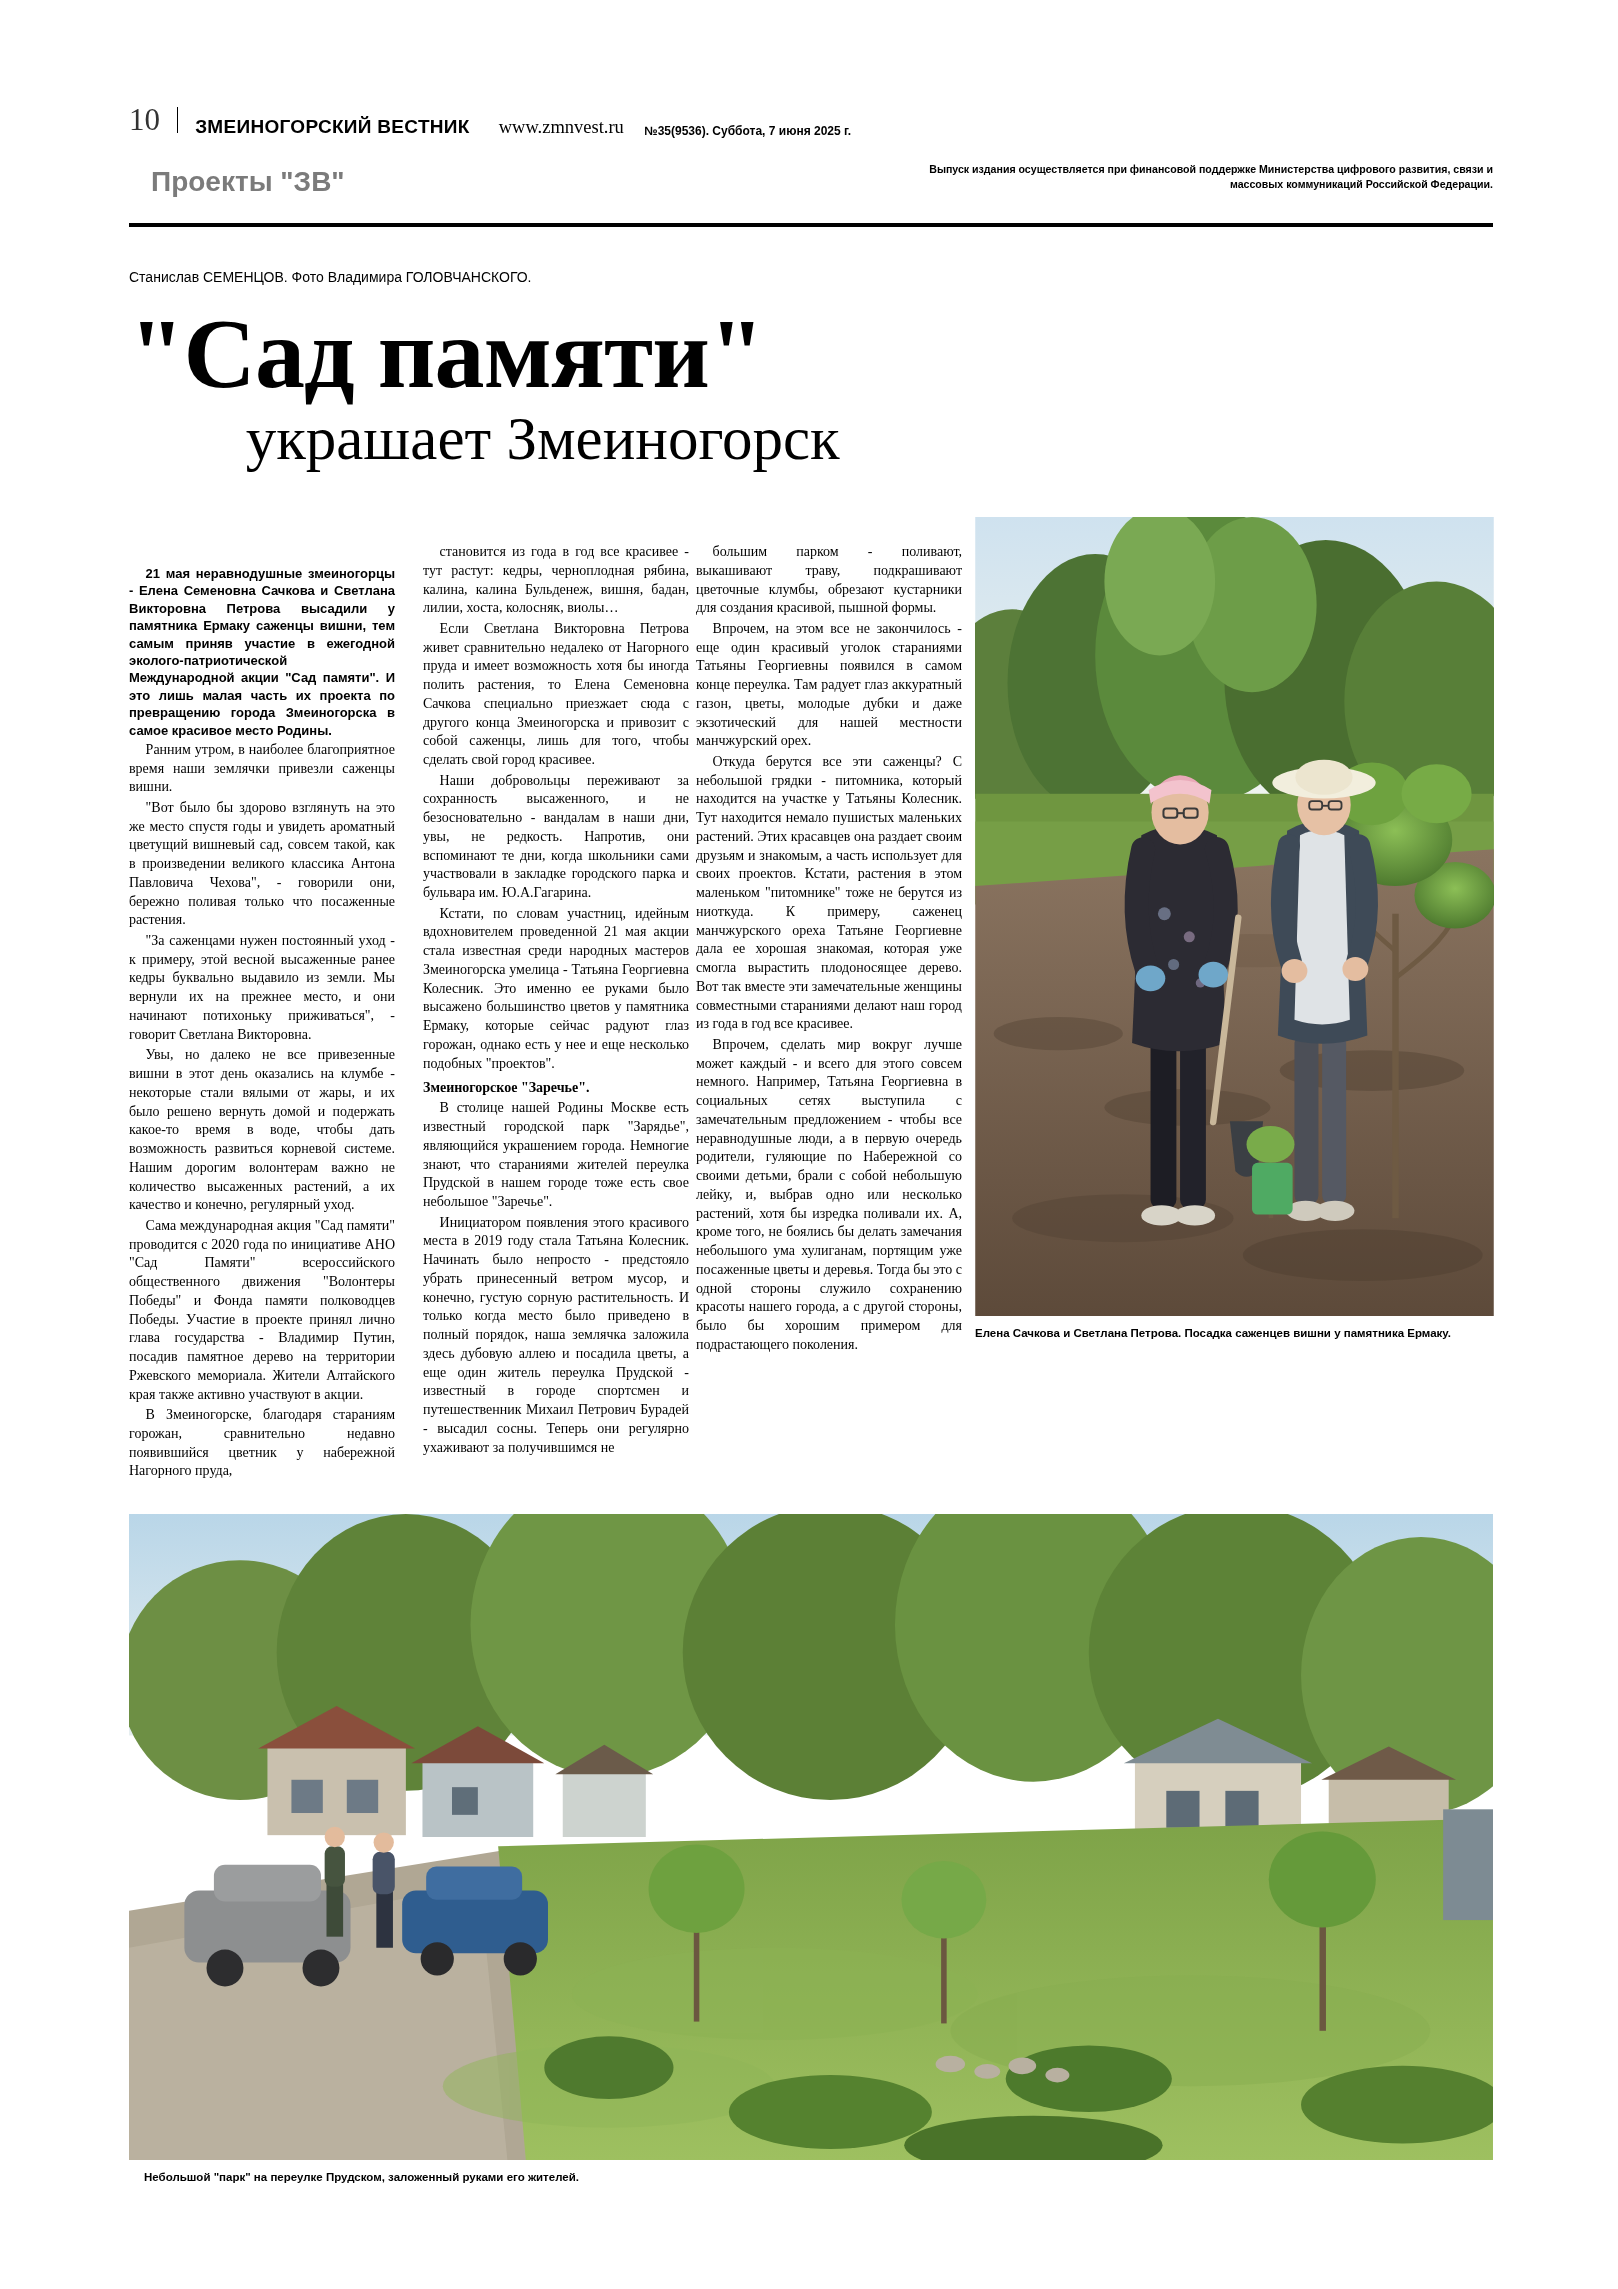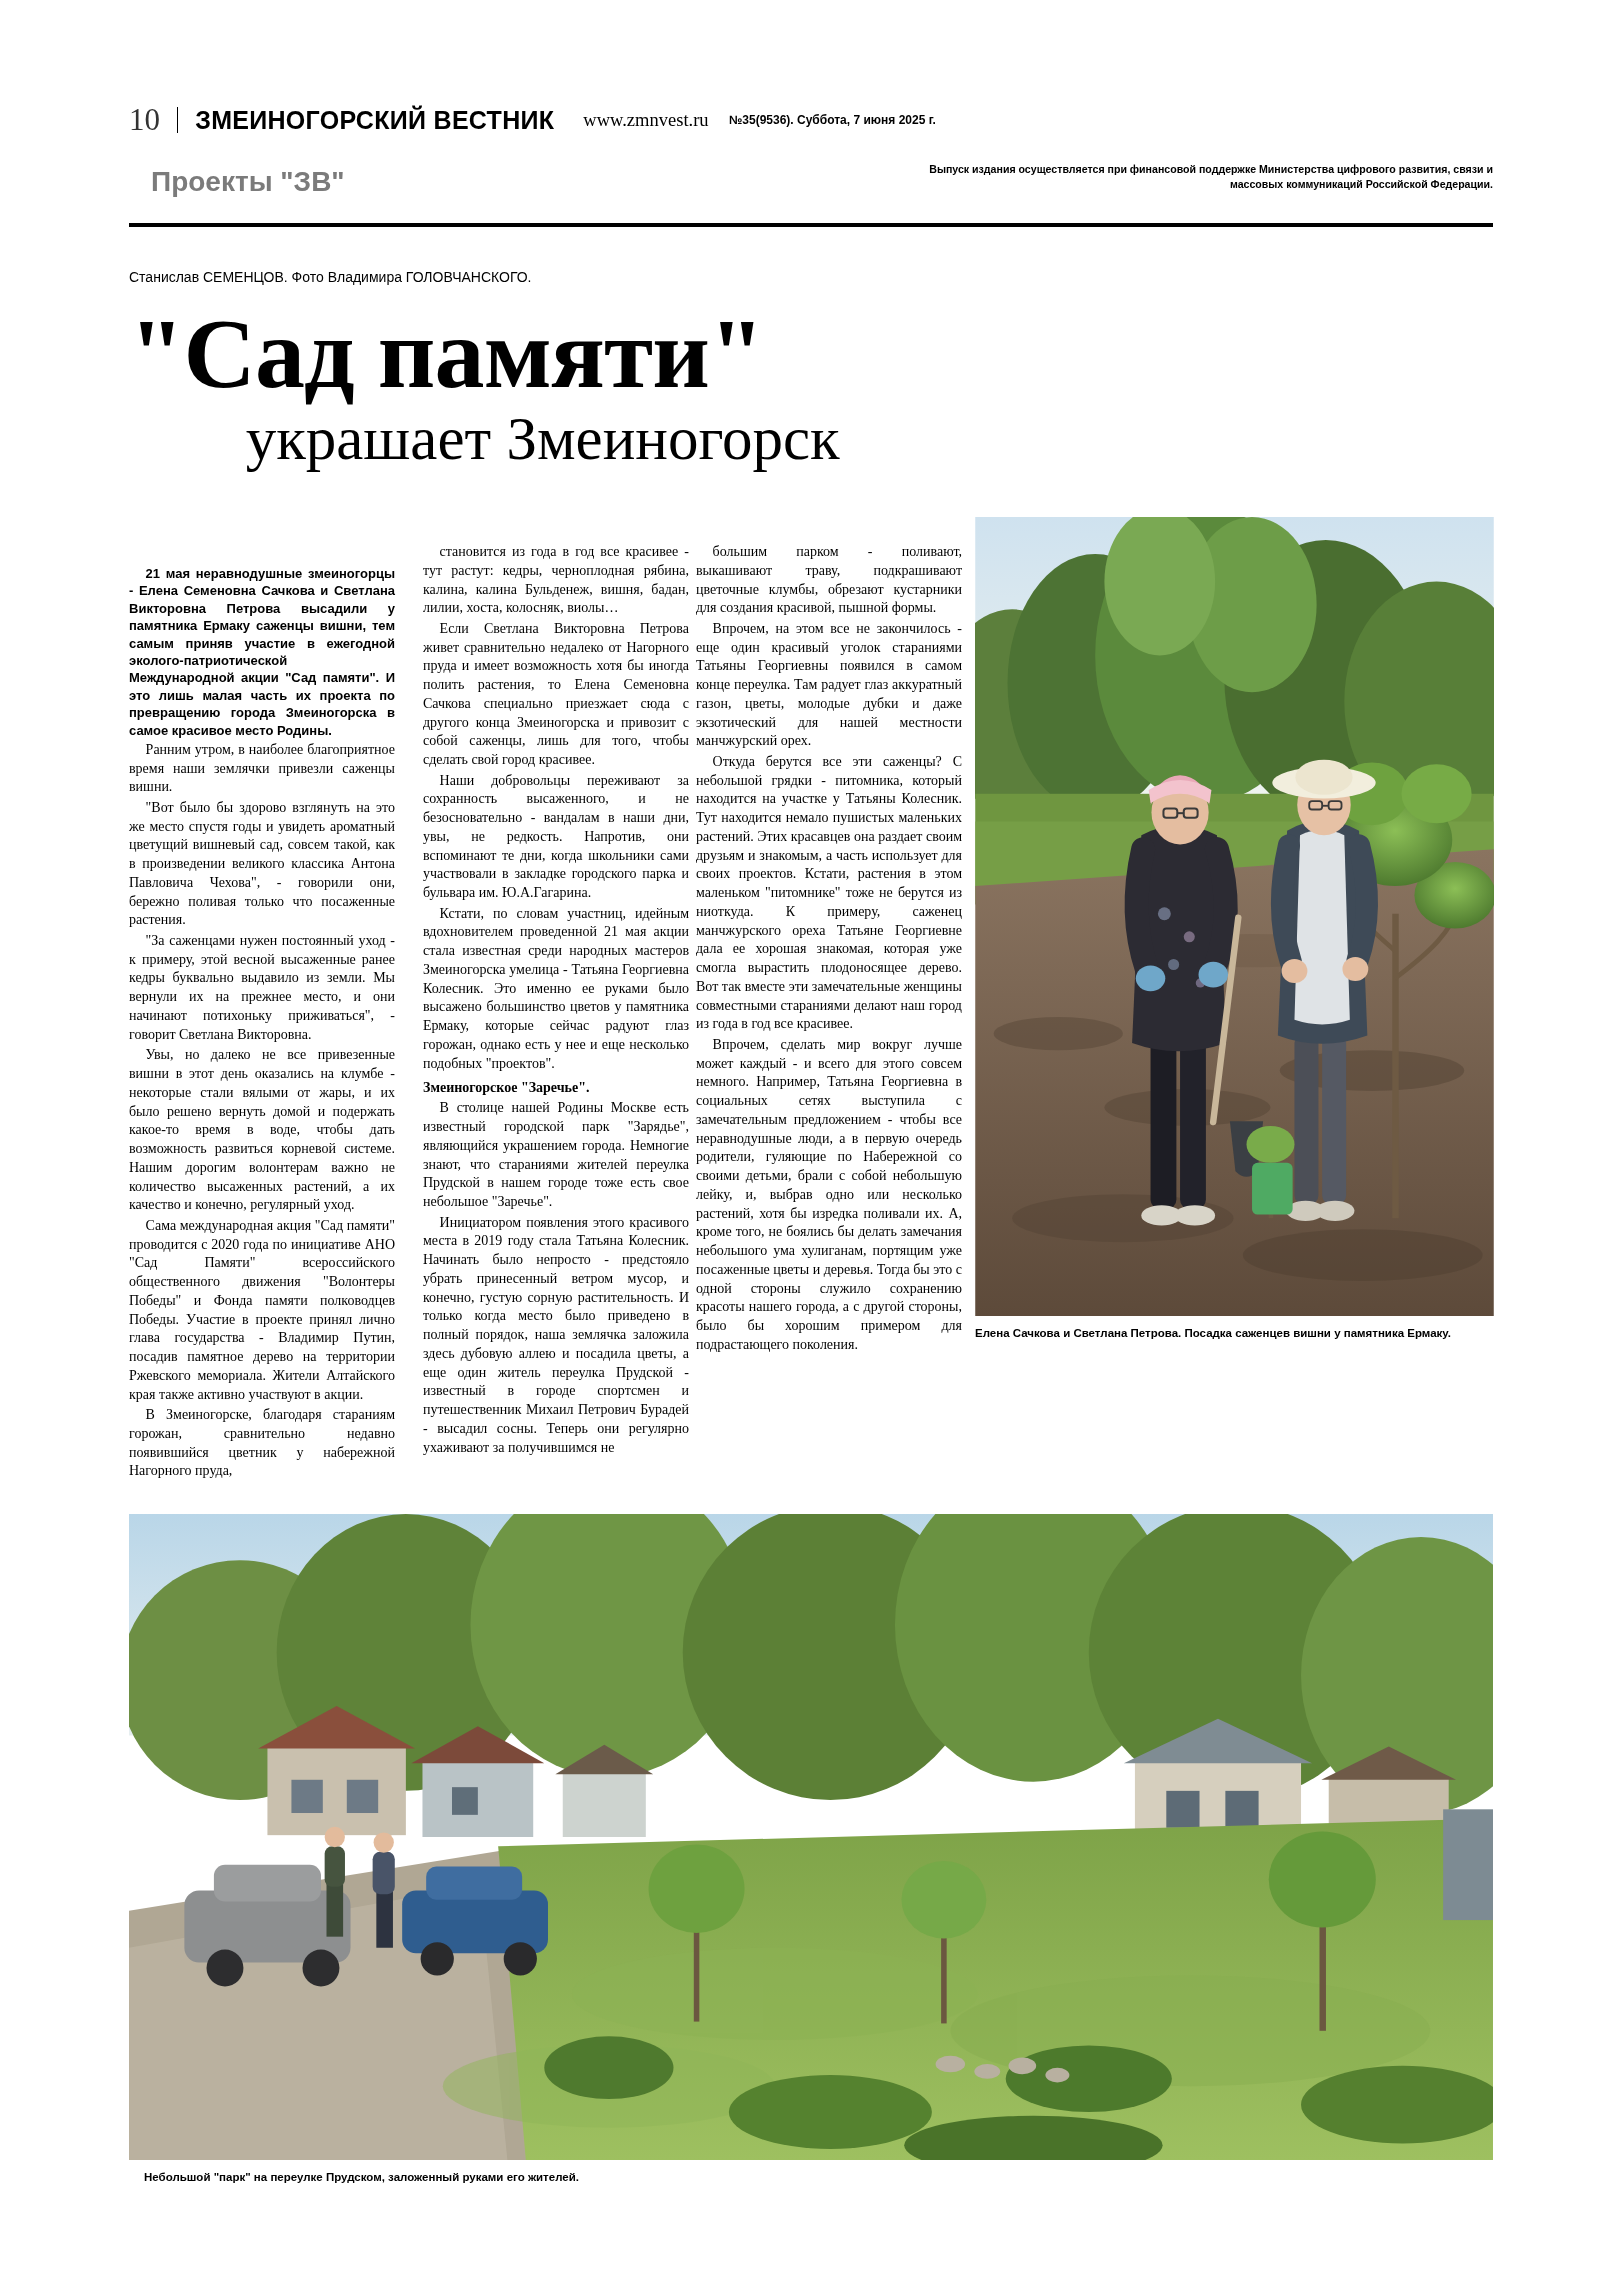--- a/index.html
+++ b/index.html
@@ -18,39 +18,39 @@
     color: #000;
   }
 
   
   .masthead {
     position: absolute;
     left: 129px;
     top: 102px;
     width: 1364px;
     display: flex;
-    align-items: center;
+    align-items: flex-end;
     gap: 13px;
   }
   .page-number {
     font-family: "Liberation Serif", serif;
     font-size: 31px;
     font-weight: 400;
     color: #333;
   }
   .masthead-divider {
     width: 1.8px;
     height: 26px;
     background: #000;
     align-self: center;
     margin: 0 3.7px;
   }
   .masthead-title {
     font-family: "Liberation Sans", sans-serif;
-    font-size: 25px;
+    font-size: 19px;
     font-weight: 700;
     letter-spacing: 0.3px;
   }
   .masthead-site {
     font-family: "Liberation Serif", serif;
     font-size: 18.5px;
     font-weight: 400;
     margin-left: 16px;
   }
   .masthead-issue {

